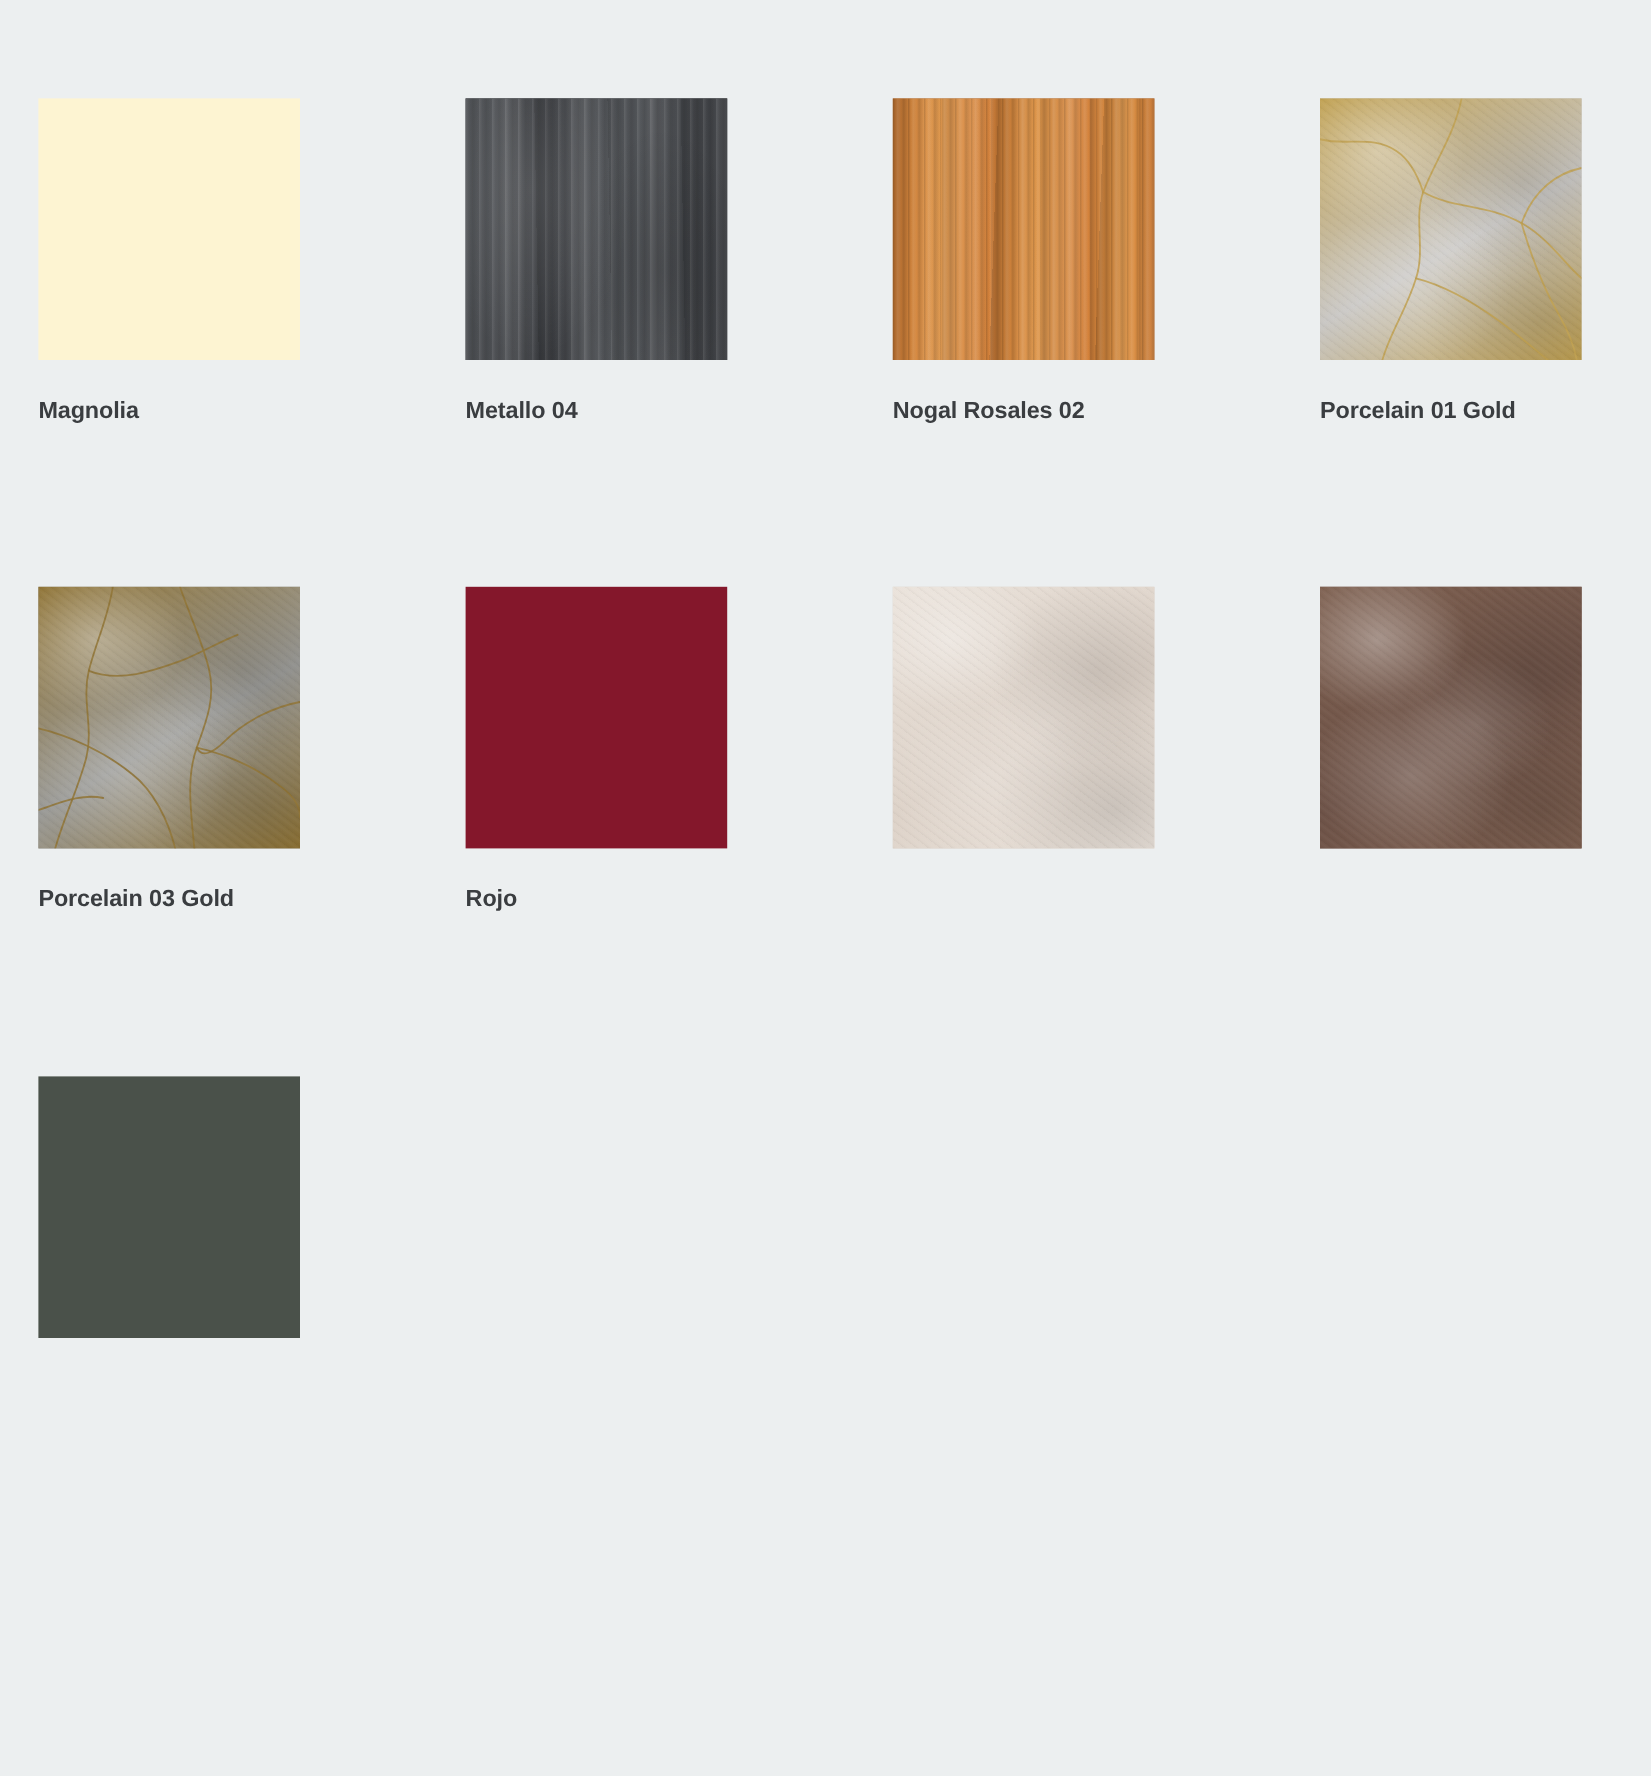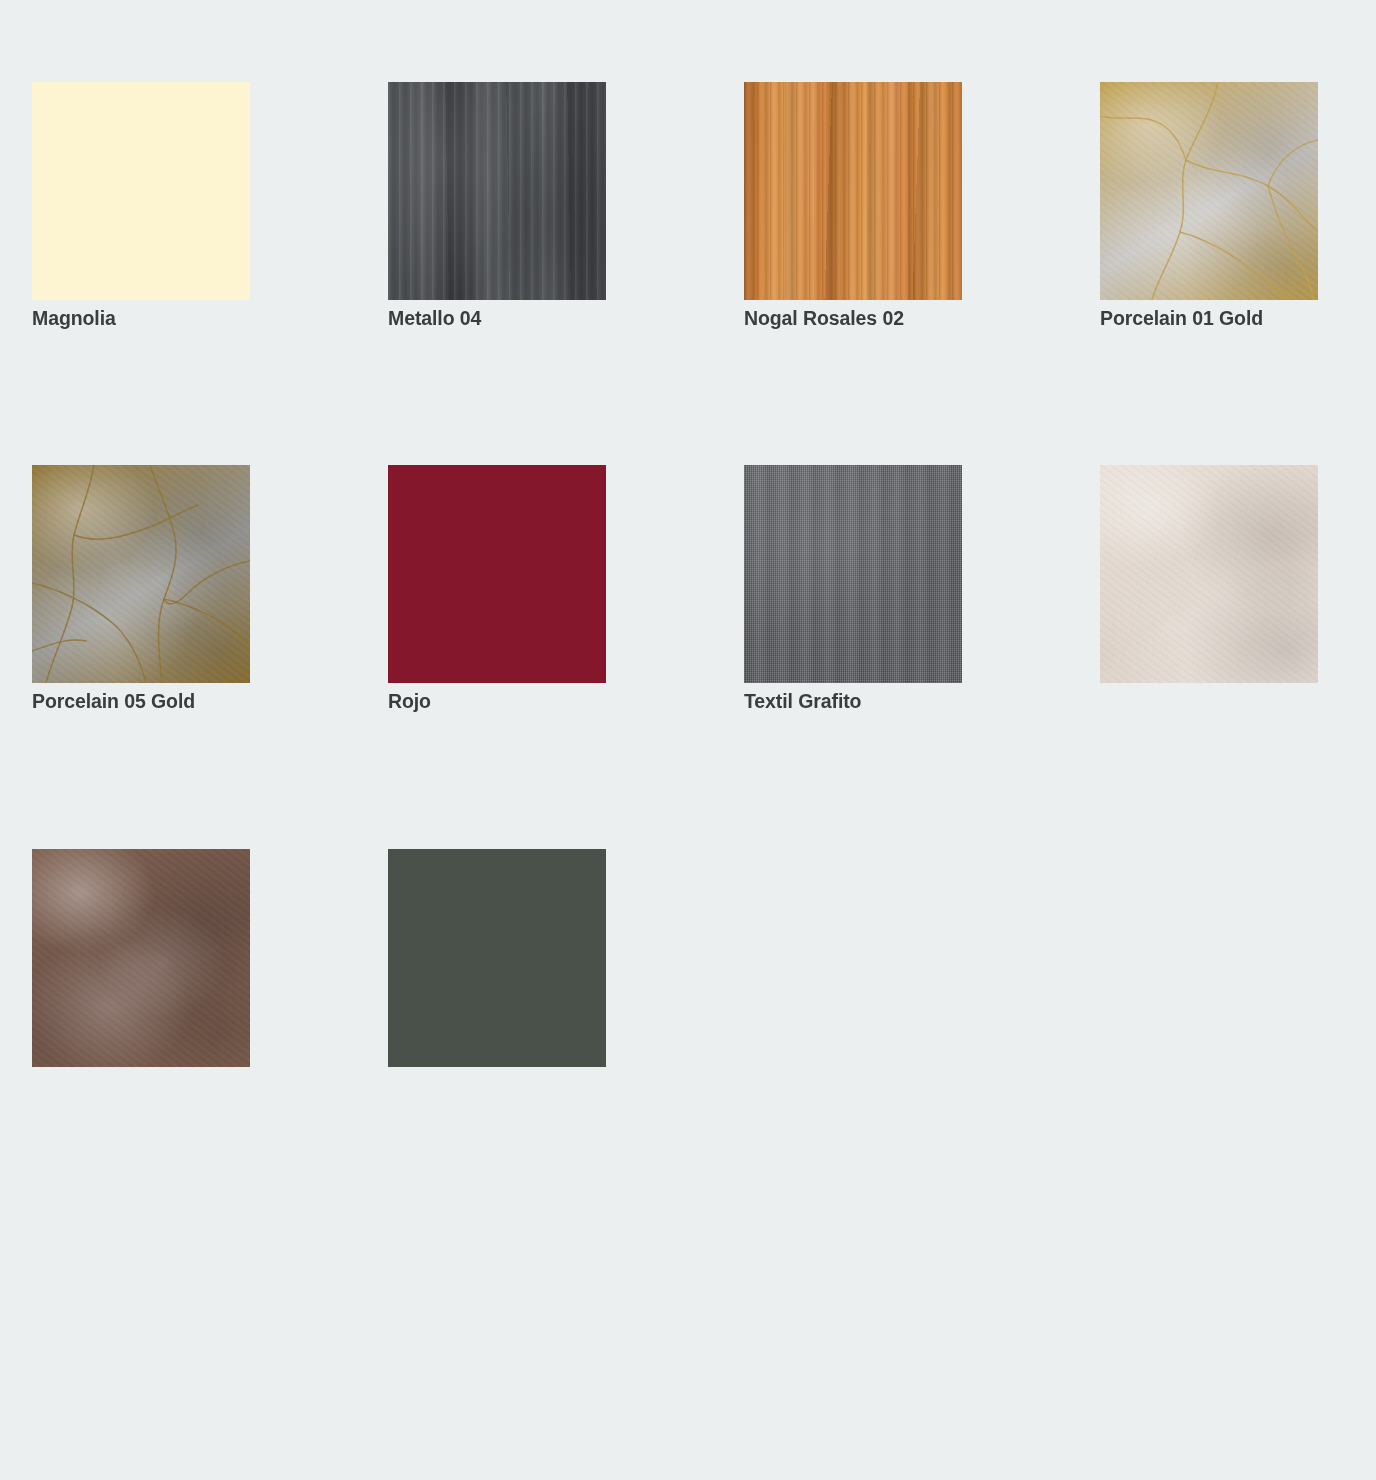--- a/index.html
+++ b/index.html
@@ -33,21 +33,21 @@
 
   .swatch-tile {
     width: 218px;
     height: 218px;
     position: relative;
     overflow: hidden;
     background-color: #cccccc;
   }
 
   .swatch-label {
-    margin-top: 8px;
+    margin-top: 32px;
     font-size: 19.5px;
     font-weight: bold;
     letter-spacing: -0.1px;
     color: #3a3d40;
     font-family: "Liberation Sans", "DejaVu Sans", sans-serif;
     white-space: nowrap;
     line-height: 1.1;
   }
 
   
@@ -191,31 +191,27 @@
         <svg class="veins" viewBox="0 0 218 218" preserveAspectRatio="none">
           <path d="M 62 0 C 58 26 48 46 42 70 C 36 94 46 118 40 142 C 34 166 22 190 14 218" fill="none" stroke="#8f7334" stroke-width="1.5" stroke-linecap="round" opacity="0.85"></path>
           <path d="M 118 0 C 126 24 136 44 142 68 C 148 92 140 112 132 134 C 124 156 126 180 130 218" fill="none" stroke="#8f7334" stroke-width="1.5" stroke-linecap="round" opacity="0.85"></path>
           <path d="M 42 70 C 68 80 96 70 118 62 C 134 56 150 46 166 40" fill="none" stroke="#8f7334" stroke-width="1.5" stroke-linecap="round" opacity="0.85"></path>
           <path d="M 0 118 C 26 124 56 138 78 156 C 96 170 108 194 114 218" fill="none" stroke="#8f7334" stroke-width="1.5" stroke-linecap="round" opacity="0.85"></path>
           <path d="M 132 134 C 158 140 184 152 204 168 C 214 176 218 184 218 192" fill="none" stroke="#8f7334" stroke-width="1.5" stroke-linecap="round" opacity="0.85"></path>
           <path d="M 218 96 C 196 100 172 112 156 128 C 144 140 136 142 132 134" fill="none" stroke="#8f7334" stroke-width="1.5" stroke-linecap="round" opacity="0.85"></path>
           <path d="M 0 186 C 18 180 36 172 54 176" fill="none" stroke="#8f7334" stroke-width="1.5" stroke-linecap="round" opacity="0.85"></path>
         </svg>
       </div>
-      <div class="swatch-label">Porcelain 05 Gold</div>
+      <div class="swatch-label">Porcelain 03 Gold</div>
     </div>
     <div class="swatch-card">
       <div class="swatch-tile solid-tile" style="background-color: rgb(132, 23, 43);"></div>
       <div class="swatch-label">Rojo</div>
     </div>
     <div class="swatch-card">
-      <div class="swatch-tile tex-textile" style="background-color: rgb(84, 86, 90); background-image: linear-gradient(160deg, rgb(99, 101, 106) 0%, rgb(84, 86, 90) 60%);"></div>
-      <div class="swatch-label">Textil Grafito</div>
-    </div>
-    <div class="swatch-card">
       <div class="swatch-tile tex-stone" style="background-color: rgb(221, 210, 200); background-image: linear-gradient(150deg, rgb(234, 226, 218) 0%, rgb(221, 210, 200) 55%, rgb(234, 226, 218) 100%);"></div>
     </div>
     <div class="swatch-card">
       <div class="swatch-tile tex-stone" style="background-color: rgb(109, 82, 71); background-image: linear-gradient(150deg, rgb(125, 95, 79) 0%, rgb(109, 82, 71) 55%, rgb(125, 95, 79) 100%);"></div>
     </div>
     <div class="swatch-card">
       <div class="swatch-tile solid-tile" style="background-color: rgb(74, 81, 74);"></div>
     </div>
   </div>
 

